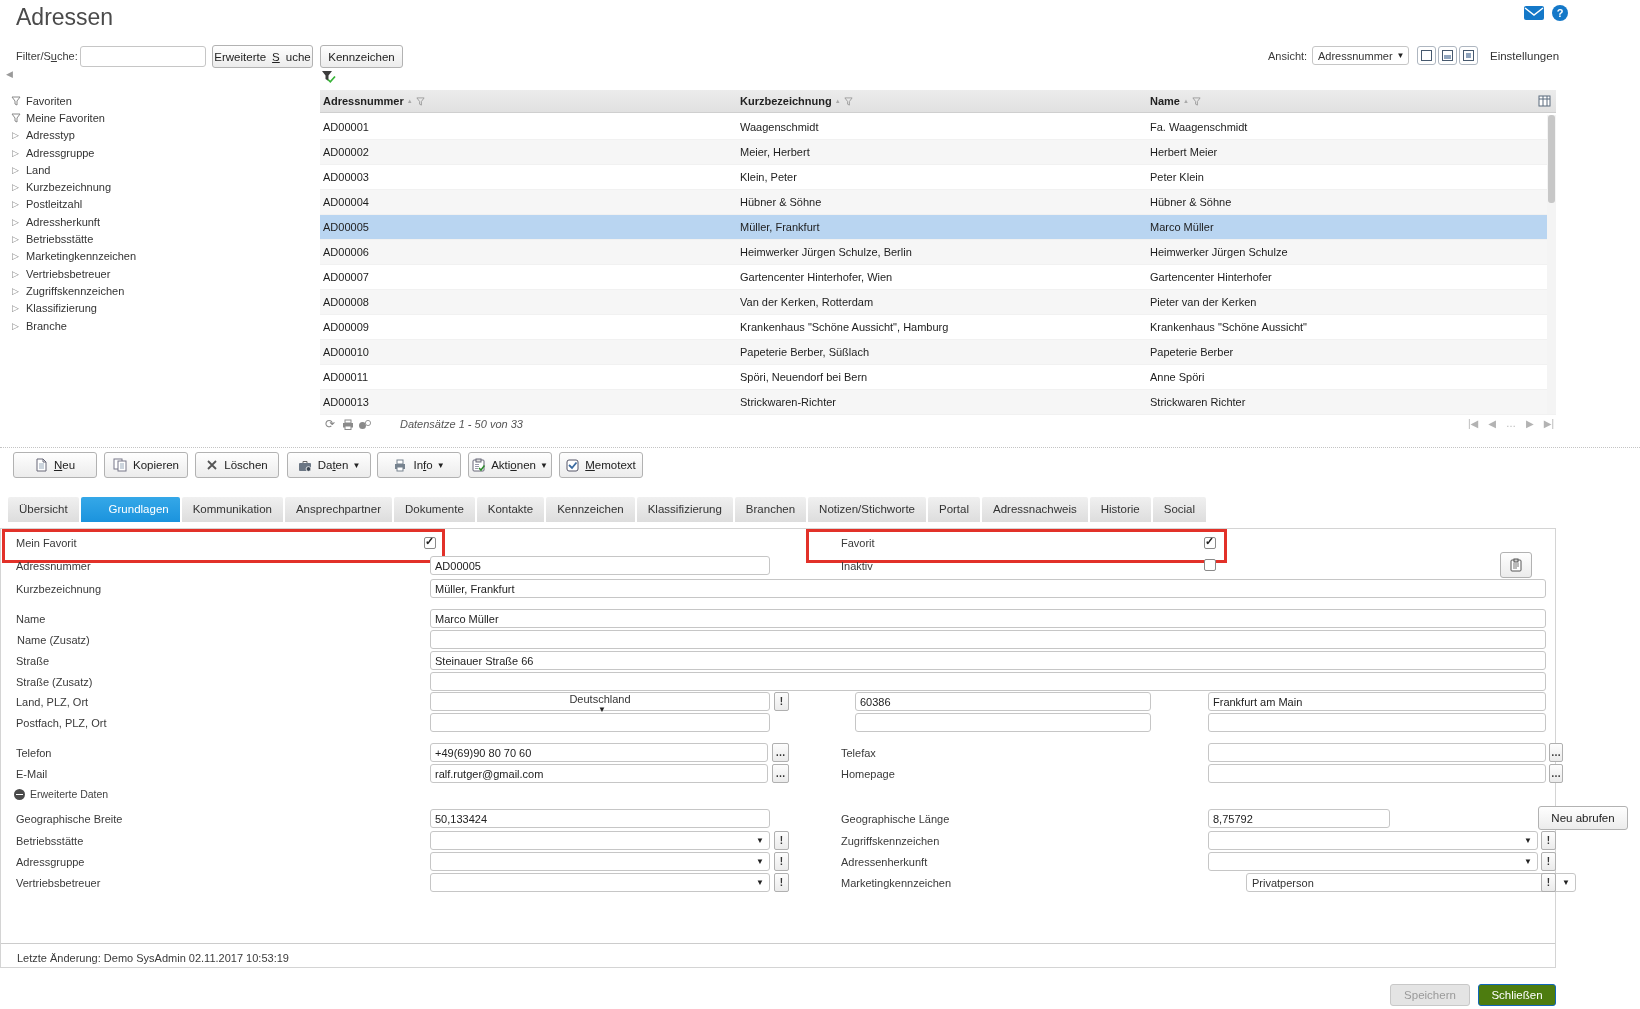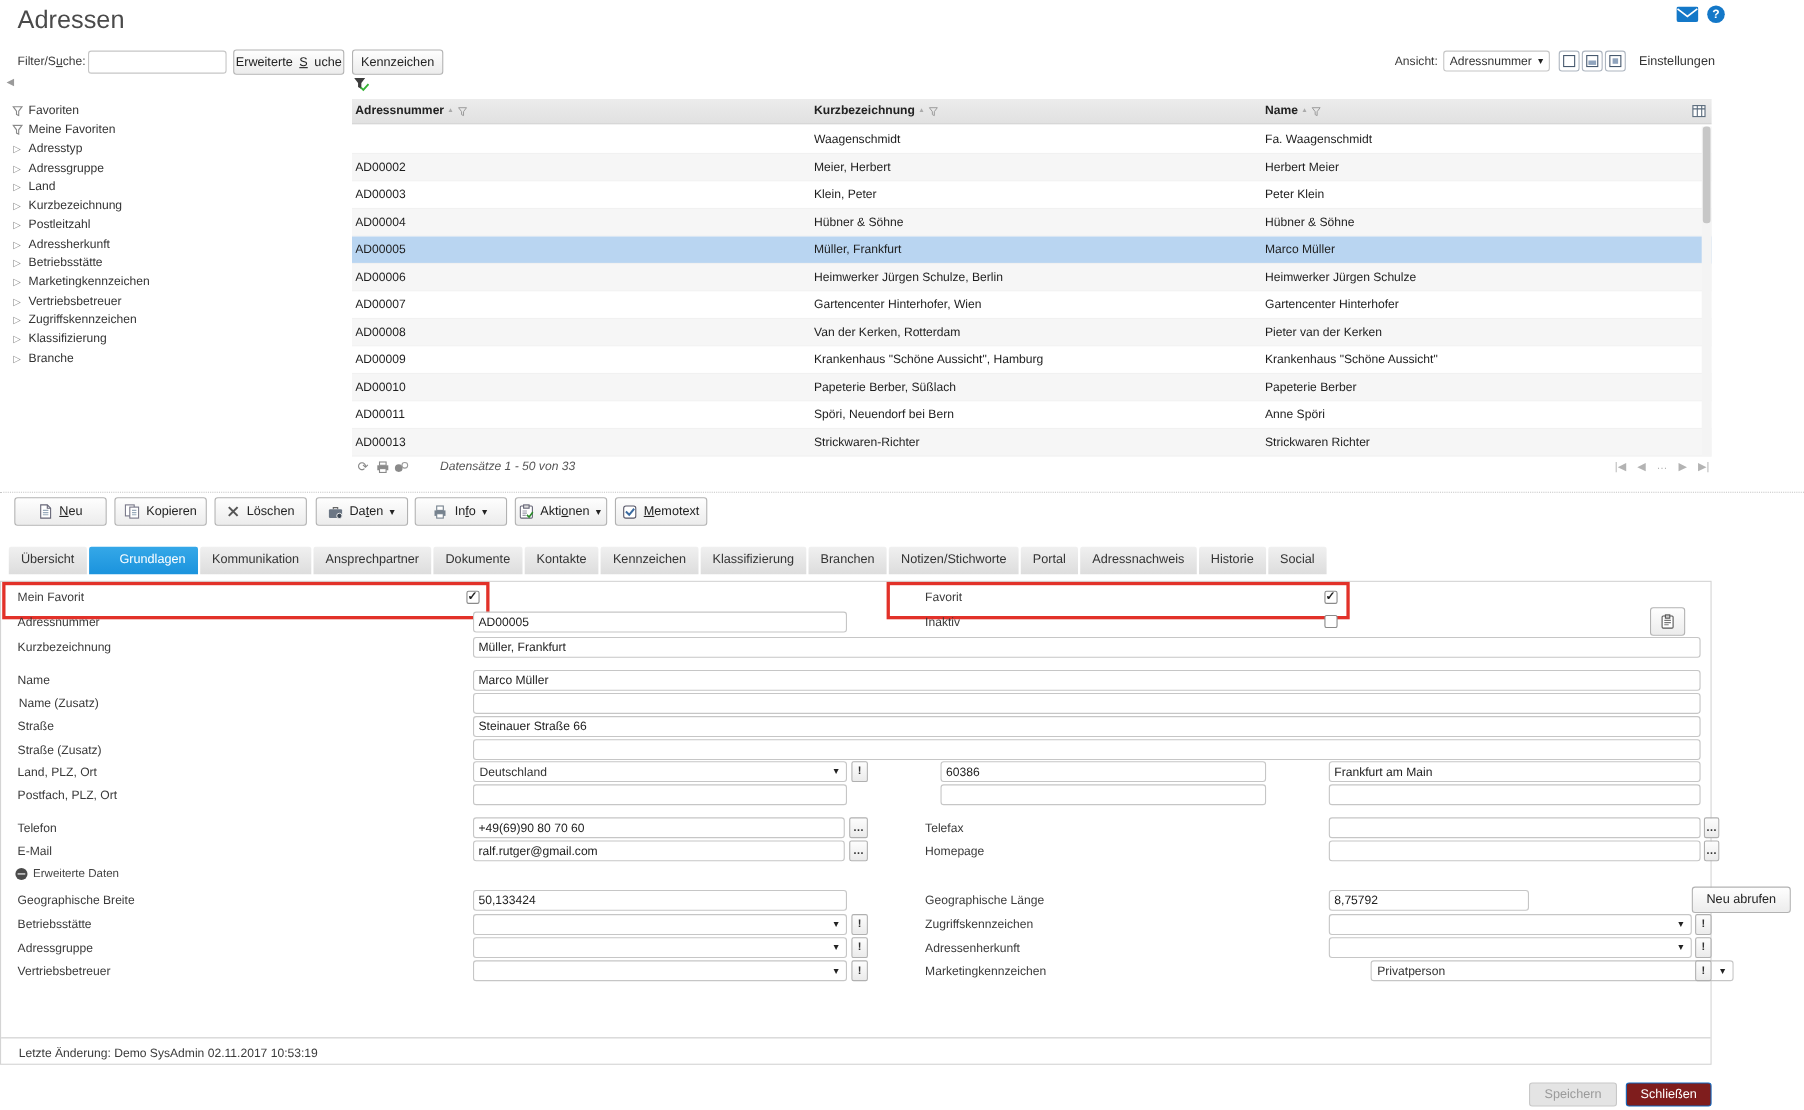--- a/index.html
+++ b/index.html
@@ -66,21 +66,21 @@
   .redbox{position:absolute;border:3px solid #e23129;background:transparent;pointer-events:none;}
   .lastchange{position:absolute;left:1px;top:943px;width:1554px;border-top:1px solid #ccc;height:24px;}
   .lastchange span{position:absolute;left:16px;top:8px;font-size:11px;color:#3a3a3a;}
   .exp{position:absolute;display:flex;align-items:center;gap:5px;cursor:pointer;}
   .exp-icon{width:11px;height:11px;border-radius:50%;background:#4a4a4a;position:relative;display:inline-block;}
   .exp-icon::after{content:'';position:absolute;left:2px;right:2px;top:5px;height:1px;background:#fff;}
   .exp-label{font-size:10.5px;color:#444;}
   .footbtn{position:absolute;top:984px;height:22px;border-radius:3px;font-size:11.5px;display:flex;align-items:center;
            justify-content:center;box-sizing:border-box;cursor:pointer;}
   .footbtn.disabled{left:1390px;width:80px;background:#e4e4e4;border:1px solid #c8c8c8;color:#9a9a9a;}
-  .footbtn.primary{left:1478px;width:78px;background:#7f1d1d;border:1px solid #1166bb;color:#fff;}
+  .footbtn.primary{left:1478px;width:78px;background:#4d7c0f;border:1px solid #1166bb;color:#fff;}
   .icon-inline{display:inline-flex;align-items:center;}
 </style>
 </head>
 <body>
 
 <div class="page">
 
   <h1 class="title">Adressen</h1>
   <span class="abs icon-inline" style="left:1524px;top:6px;">
     <svg width="20" height="14">
@@ -216,20 +216,21 @@
     </div>
     <span class="abs icon-inline" style="left:1218px;top:5px;">
       <svg width="13" height="12">
           <rect x="1" y="1" width="11" height="10" fill="#fff" stroke="#5a6b7c"></rect>
           <path d="M1 4h11M5 1v10M9 1v10" stroke="#5a6b7c"></path>
         </svg>
     </span>
   </div>
   <div class="tbody">
       <div class="trow">
+        <div class="tcell cc0">AD00001</div>
         <div class="tcell cc1">Waagenschmidt</div>
         <div class="tcell cc2">Fa. Waagenschmidt</div>
       </div>
       <div class="trow alt">
         <div class="tcell cc0">AD00002</div>
         <div class="tcell cc1">Meier, Herbert</div>
         <div class="tcell cc2">Herbert Meier</div>
       </div>
       <div class="trow">
         <div class="tcell cc0">AD00003</div>
@@ -434,21 +435,21 @@
   <span class="abs lbl" style="left:17px;top:634px;">Name (Zusatz)</span>
   <input class="tfield" style="left: 430px; top: 630px; width: 1116px;" value="">
 
   <span class="abs lbl" style="left:16px;top:655px;">Straße</span>
   <input class="tfield" style="left: 430px; top: 651px; width: 1116px;" value="Steinauer Straße 66">
 
   <span class="abs lbl" style="left:16px;top:676px;">Straße (Zusatz)</span>
   <input class="tfield" style="left: 430px; top: 672px; width: 1116px;" value="">
 
   <span class="abs lbl" style="left:16px;top:696px;">Land, PLZ, Ort</span>
-  <div class="selbox" style="left:430px;top:692px;width:340px;">
+  <div class="selbox" style="left:430px;top:692px;width:340px;flex-direction:column;">
     <span>Deutschland</span>
     <span class="selarrow">▼</span>
   </div>
   <button class="sqbtn" style="left:774px;top:692px;width:15px;height:19px;">!</button>
   <input class="tfield" style="left: 855px; top: 692px; width: 296px;" value="60386">
   <input class="tfield" style="left: 1208px; top: 692px; width: 338px;" value="Frankfurt am Main">
 
   <span class="abs lbl" style="left:16px;top:717px;">Postfach, PLZ, Ort</span>
   <input class="tfield" style="left: 430px; top: 713px; width: 340px;" value="">
   <input class="tfield" style="left: 855px; top: 713px; width: 296px;" value="">

